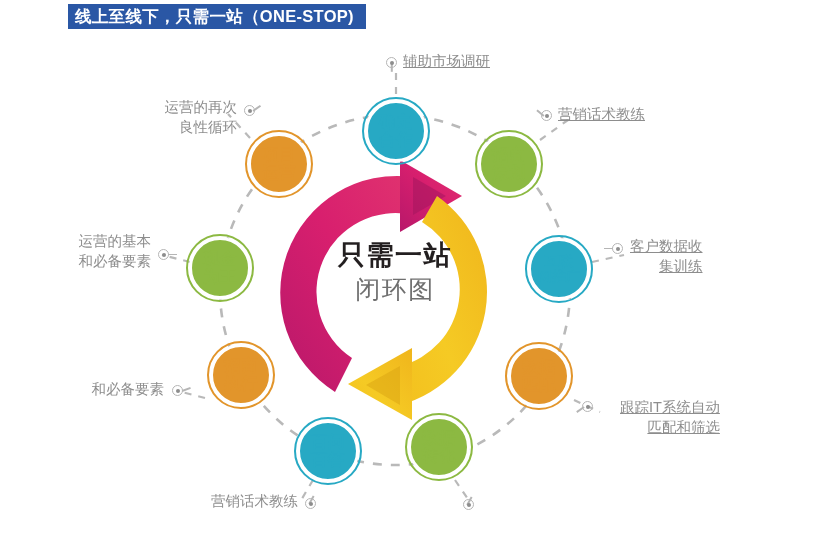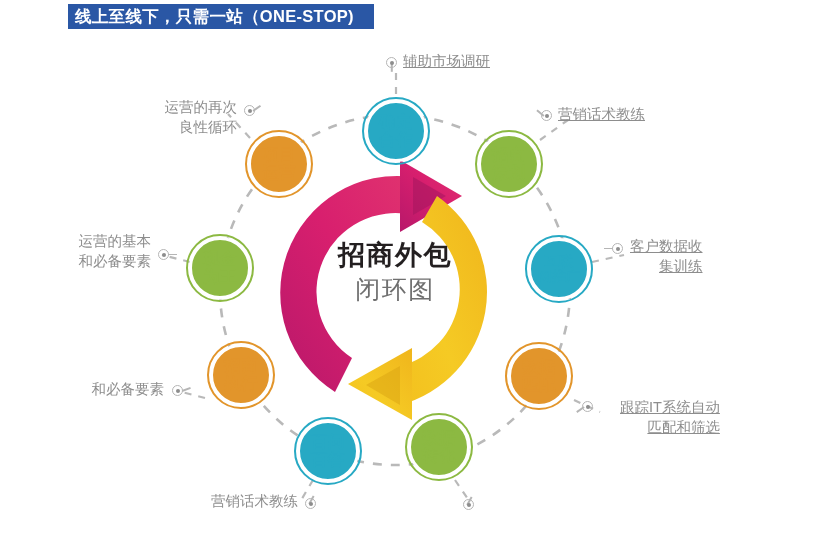--- a/index.html
+++ b/index.html
@@ -10,21 +10,21 @@
     overflow:hidden;
     position:relative;
   }
   #stage{position:relative;width:827px;height:547px;}
 
   
   .title-bar{
     position:absolute;
     left:68px;top:4px;
     height:25px;
-    padding:0 20px 0 7px;
+    padding:0 12px 0 7px;
     background:#2a57a5;
     display:flex;align-items:center;
     box-sizing:border-box;
   }
   .title-bar .title-text{
     color:#ffffff;
     font-size:16.5px;
     font-weight:bold;
     letter-spacing:.3px;
     white-space:nowrap;
@@ -166,21 +166,21 @@
                A 117 117 0 0 1 400 405
                L 400 366
                A 79 79 0 0 0 422 222
                Z" fill="url(#gradYellow)"></path>
       <path d="M 412 420 L 412 348 L 348 384 Z" fill="url(#gradYellow)"></path>
       <path d="M 400 405 L 400 366 L 366 385 Z" fill="#d9a411" opacity="0.5"></path>
     </g>
   </svg>
 
   <div class="center-label">
-    <div class="main">招商外包</div>
+    <div class="main">只需一站</div>
     <div class="sub">闭环图</div>
   </div>
 
   <div class="node c-teal size-2" style="left:365px;top:100px;">
     <span class="ring"></span>
     <span class="txt">确定
 合作</span>
   </div>
 
   <div class="node c-green size-2" style="left:478px;top:133px;">

